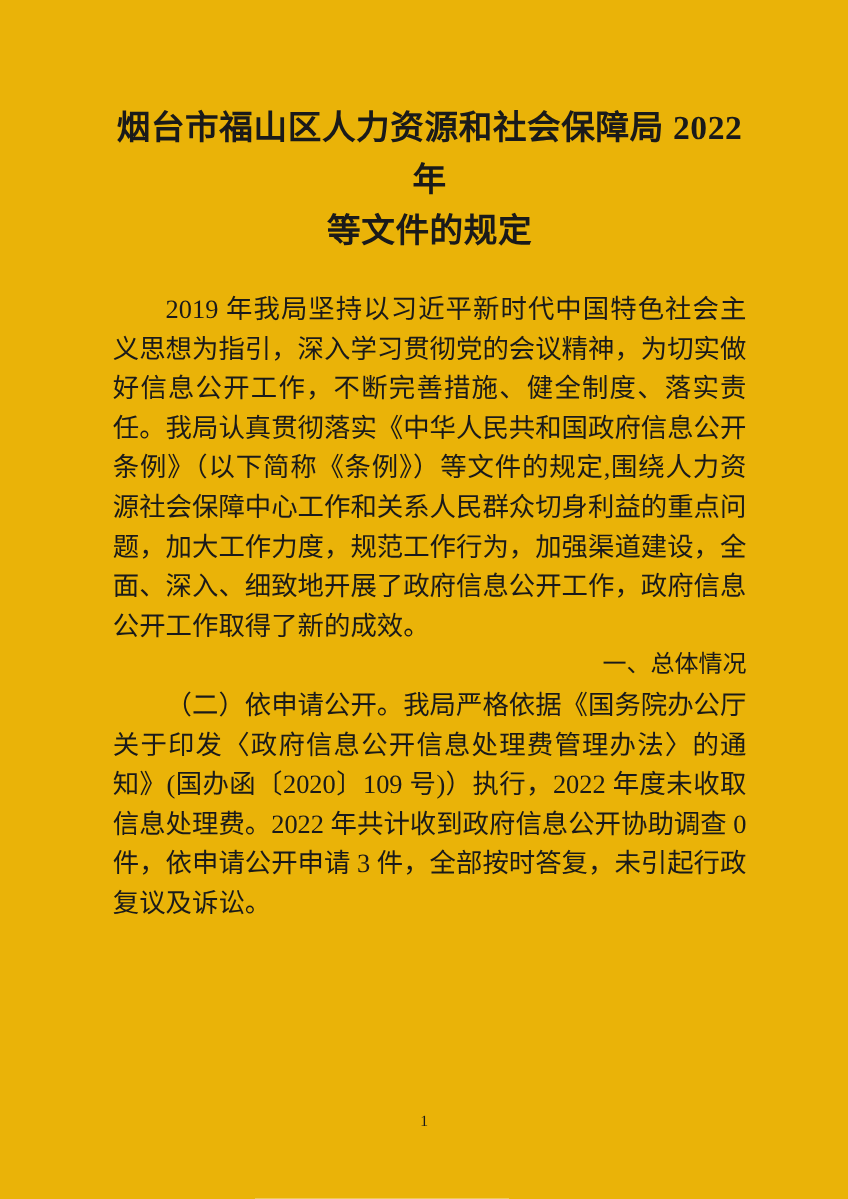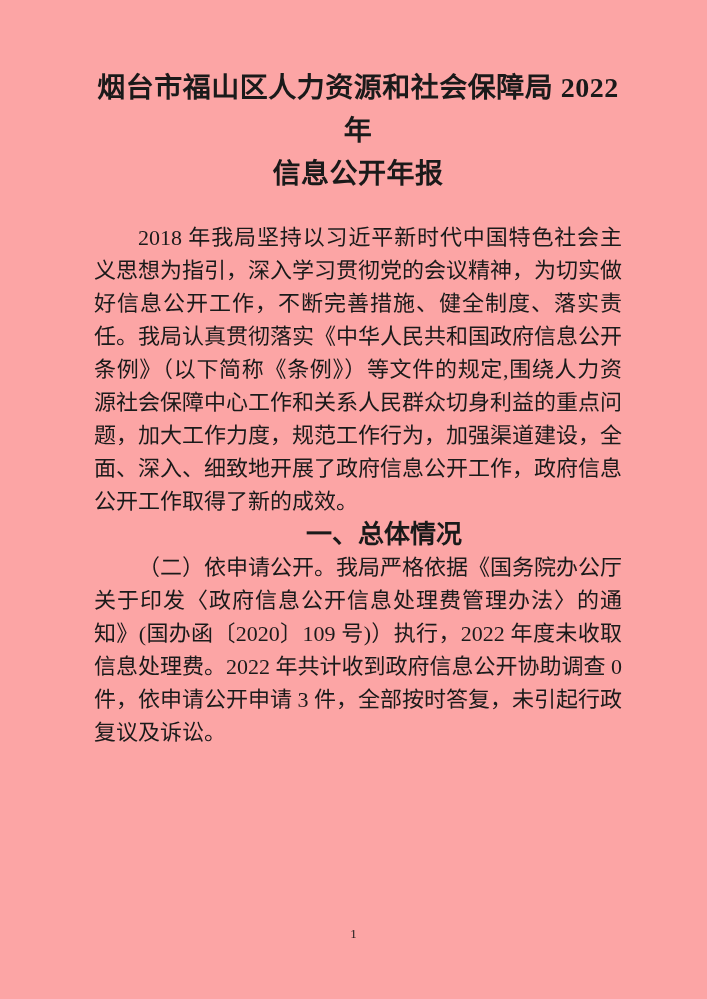--- a/index.html
+++ b/index.html
@@ -11,22 +11,22 @@
     height: 999px;
     background: #ffffff;
     color: #1a1a1a;
     overflow: hidden;
   }
   .page {
     position: relative;
     box-sizing: border-box;
     width: 707px;
     height: 999px;
-    padding: 66px 85px 0 94px;
-    background: #fca5a5;
+    padding: 86px 85px 0 94px;
+    background: #eab308;
   }
   .doc-title {
     margin: 0 0 26px 0;
     font-family: "Liberation Serif", "DejaVu Serif", serif;
     font-weight: 700;
     font-size: 28px;
     line-height: 43px;
     text-align: center;
     letter-spacing: 0.5px;
   }
@@ -38,48 +38,48 @@
     font-family: "Liberation Serif", "DejaVu Serif", serif;
     font-size: 22px;
     line-height: 33px;
     text-align: justify;
     text-indent: 2em;
     word-break: break-all;
   }
   .section-heading {
     margin: 0;
     font-family: "Liberation Sans", "DejaVu Sans", sans-serif;
-    font-weight: 700;
-    font-size: 26px;
+    font-weight: 400;
+    font-size: 20px;
     line-height: 33px;
     text-indent: 2em;
-    text-align: center;
+    text-align: right;
   }
   .page-number {
     position: absolute;
     left: 0;
     right: 0;
     bottom: 57px;
     text-align: center;
     font-family: "Liberation Serif", "DejaVu Serif", serif;
     font-size: 13px;
     color: #1a1a1a;
   }
 </style>
 </head>
 <body>
 
 <div class="page">
 
   <h1 class="doc-title">
     <span class="title-line">烟台市福山区人力资源和社会保障局 2022 年</span>
-    <span class="title-line">信息公开年报</span>
+    <span class="title-line">等文件的规定</span>
   </h1>
 
-  <p class="para">2018 年我局坚持以习近平新时代中国特色社会主义思想为指引，深入学习贯彻党的会议精神，为切实做好信息公开工作，不断完善措施、健全制度、落实责任。我局认真贯彻落实《中华人民共和国政府信息公开条例》（以下简称《条例》）等文件的规定,围绕人力资源社会保障中心工作和关系人民群众切身利益的重点问题，加大工作力度，规范工作行为，加强渠道建设，全面、深入、细致地开展了政府信息公开工作，政府信息公开工作取得了新的成效。</p>
+  <p class="para">2019 年我局坚持以习近平新时代中国特色社会主义思想为指引，深入学习贯彻党的会议精神，为切实做好信息公开工作，不断完善措施、健全制度、落实责任。我局认真贯彻落实《中华人民共和国政府信息公开条例》（以下简称《条例》）等文件的规定,围绕人力资源社会保障中心工作和关系人民群众切身利益的重点问题，加大工作力度，规范工作行为，加强渠道建设，全面、深入、细致地开展了政府信息公开工作，政府信息公开工作取得了新的成效。</p>
 
   <h2 class="section-heading">一、总体情况</h2>
 
 
   <p class="para">（二）依申请公开。我局严格依据《国务院办公厅关于印发〈政府信息公开信息处理费管理办法〉的通知》(国办函〔2020〕109 号)）执行，2022 年度未收取信息处理费。2022 年共计收到政府信息公开协助调查 0 件，依申请公开申请 3 件，全部按时答复，未引起行政复议及诉讼。</p>
 
 
   <div class="page-number">1</div>
 
 </div>

